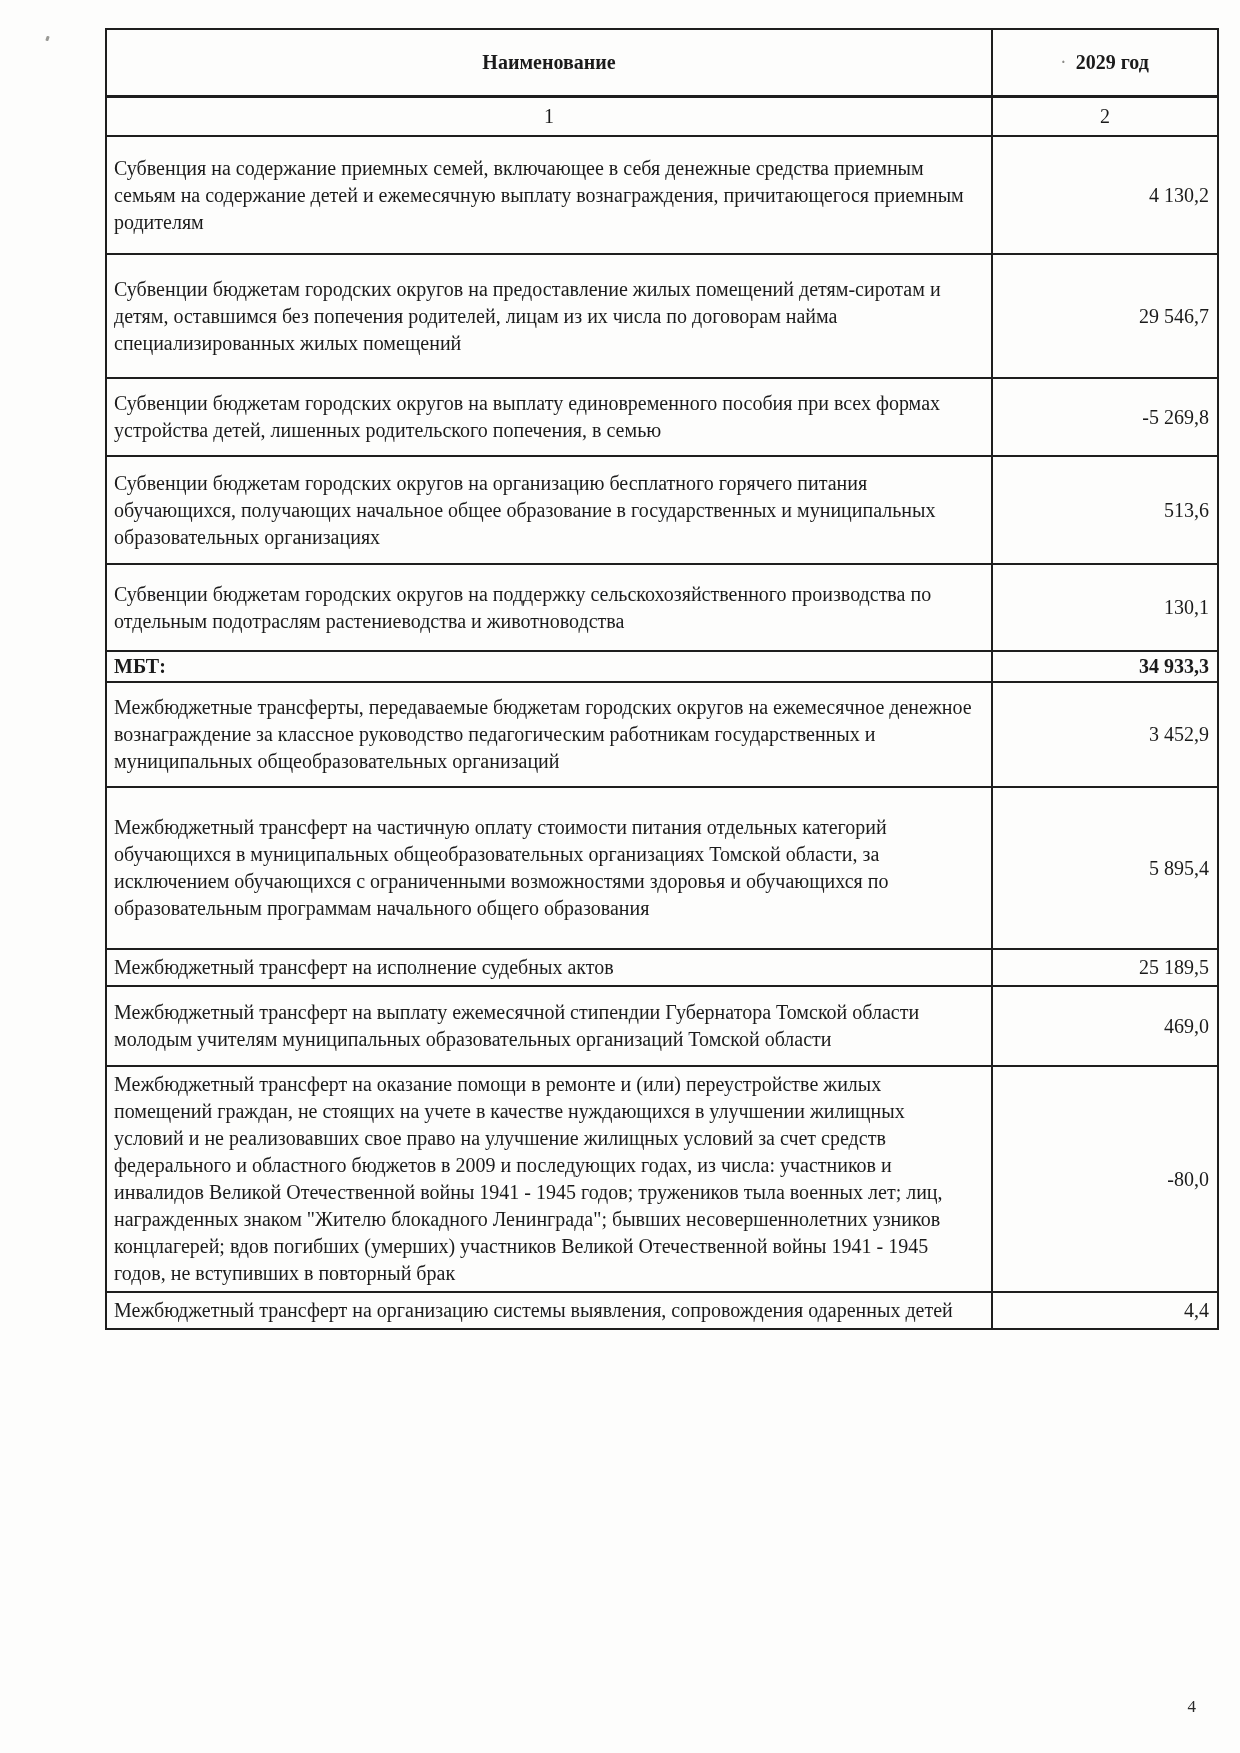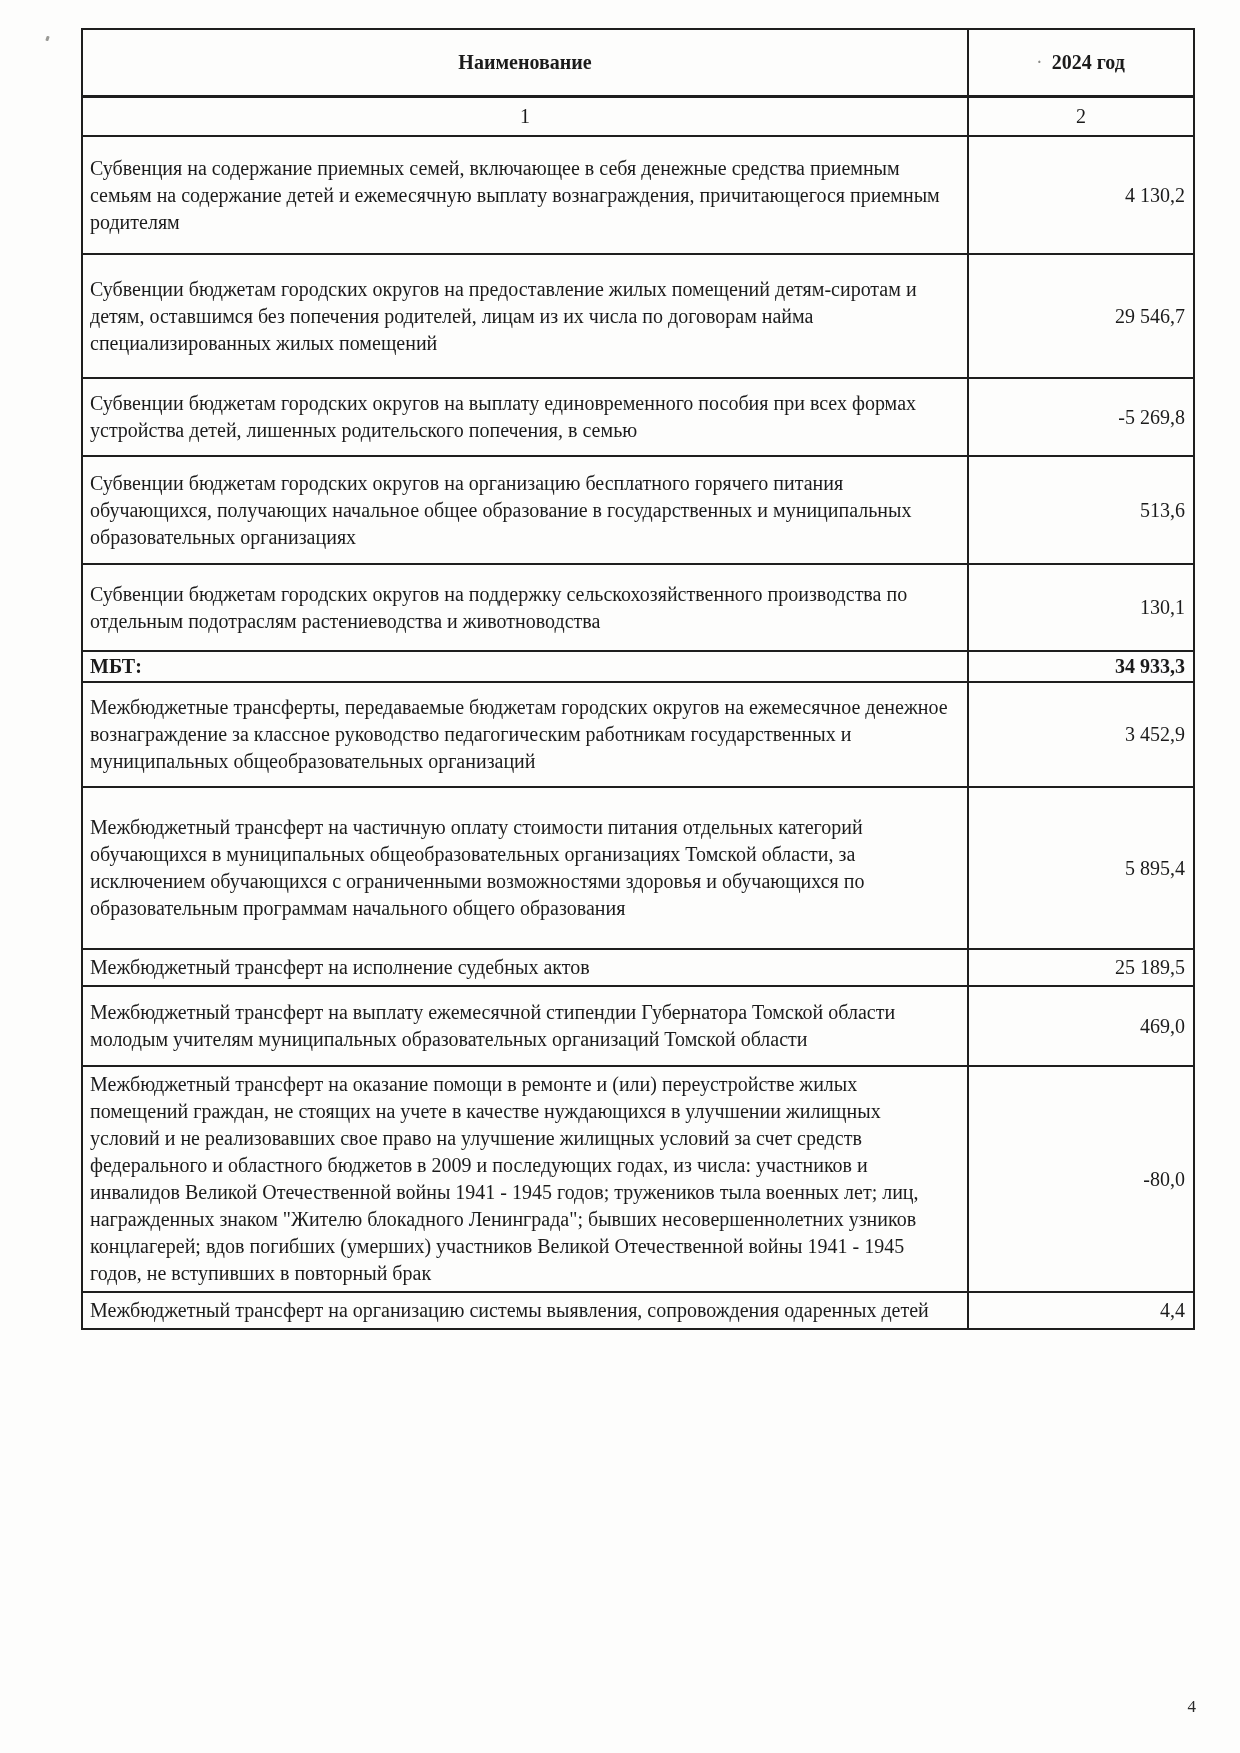--- a/index.html
+++ b/index.html
@@ -5,21 +5,21 @@
   html,body{margin:0;padding:0;}
   body{
     width:1240px;height:1753px;
     background:#fdfdfc;
     position:relative;
     font-family:"Liberation Serif", serif;
     color:#1b1b1b;
     overflow:hidden;
   }
   .doc-table{
-    position:absolute;left:81px;top:28px;
+    position:absolute;left:105px;top:28px;
     width:1112px;
     border-collapse:collapse;
     table-layout:fixed;
     padding-left:24px;
   }
   .doc-table col.c-name{width:886px;}
   .doc-table col.c-val{width:226px;}
   .doc-table th,.doc-table td{
     border:2px solid #1e1e1e;
     font-size:20px;
@@ -69,21 +69,21 @@
 <span class="scan-speck"></span>
 
 <table class="doc-table">
   <colgroup>
       <col class="c-name">
       <col class="c-val">
     </colgroup>
   <tbody>
       <tr class="header-row">
     <th>Наименование</th>
-    <th><span class="year-dot">·</span><span>2024 год</span></th>
+    <th><span class="year-dot">·</span><span>2029 год</span></th>
   </tr>
   <tr class="subheader-row">
     <td>1</td>
     <td>2</td>
   </tr>
   <tr class="r0">
     <td class="name-cell">Субвенция на содержание приемных семей, включающее в себя денежные средства приемным семьям на содержание детей и ежемесячную выплату вознаграждения, причитающегося приемным родителям</td>
     <td class="value-cell">4 130,2</td>
   </tr>
   <tr class="r1">

